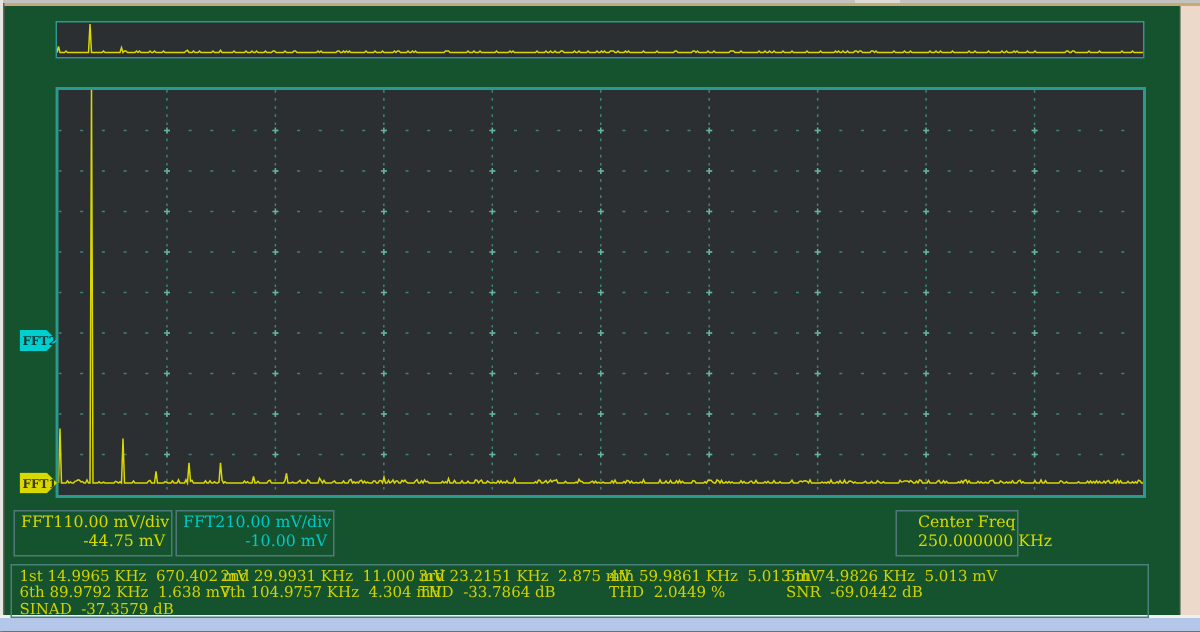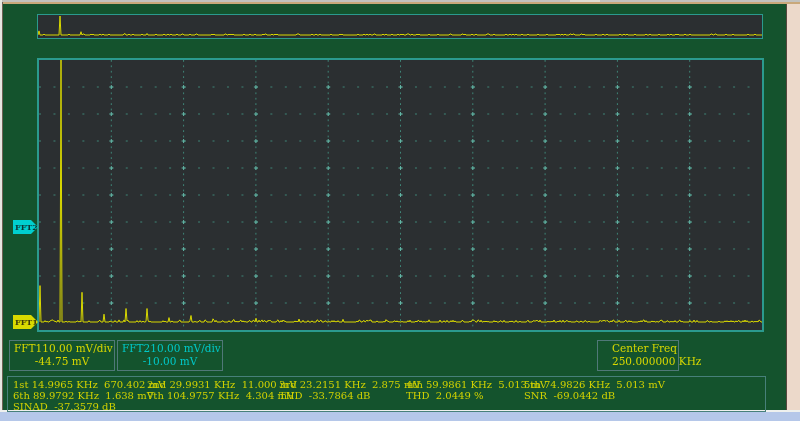--- a/index.html
+++ b/index.html
@@ -44,21 +44,21 @@
   .arrow-fft2{top:220px; background:#00cfcf; color:#0c3634;}
   .arrow-fft1{top:315px; background:#d9d900; color:#3c3a08;}
 
   
   .rbox{
     position:absolute; top:340px; height:31px;
     border:1px solid #507878; box-sizing:border-box;
     padding:1px 4px; font-size:10.5px; line-height:13px;
   }
   .rbox .l1{display:flex; justify-content:space-between; white-space:pre;}
-  .rbox .l2{text-align:center; white-space:pre;}
+  .rbox .l2{text-align:right; white-space:pre;}
   .box-fft1{left:9px; width:106px; color:#d8d800;}
   .box-fft2{left:117px; width:106px; color:#00c8c8;}
   .box-cf{left:597px; width:82px; color:#d8d800;padding-left:14px;}
   .box-sample{left:681px; width:85px; color:#d8d800;}
 
   
   .meas{
     position:absolute; left:7px; top:376px; width:759px; height:36px;
     border:1px solid #47807a; box-sizing:border-box; color:#d2d200;
     font-size:10px;

